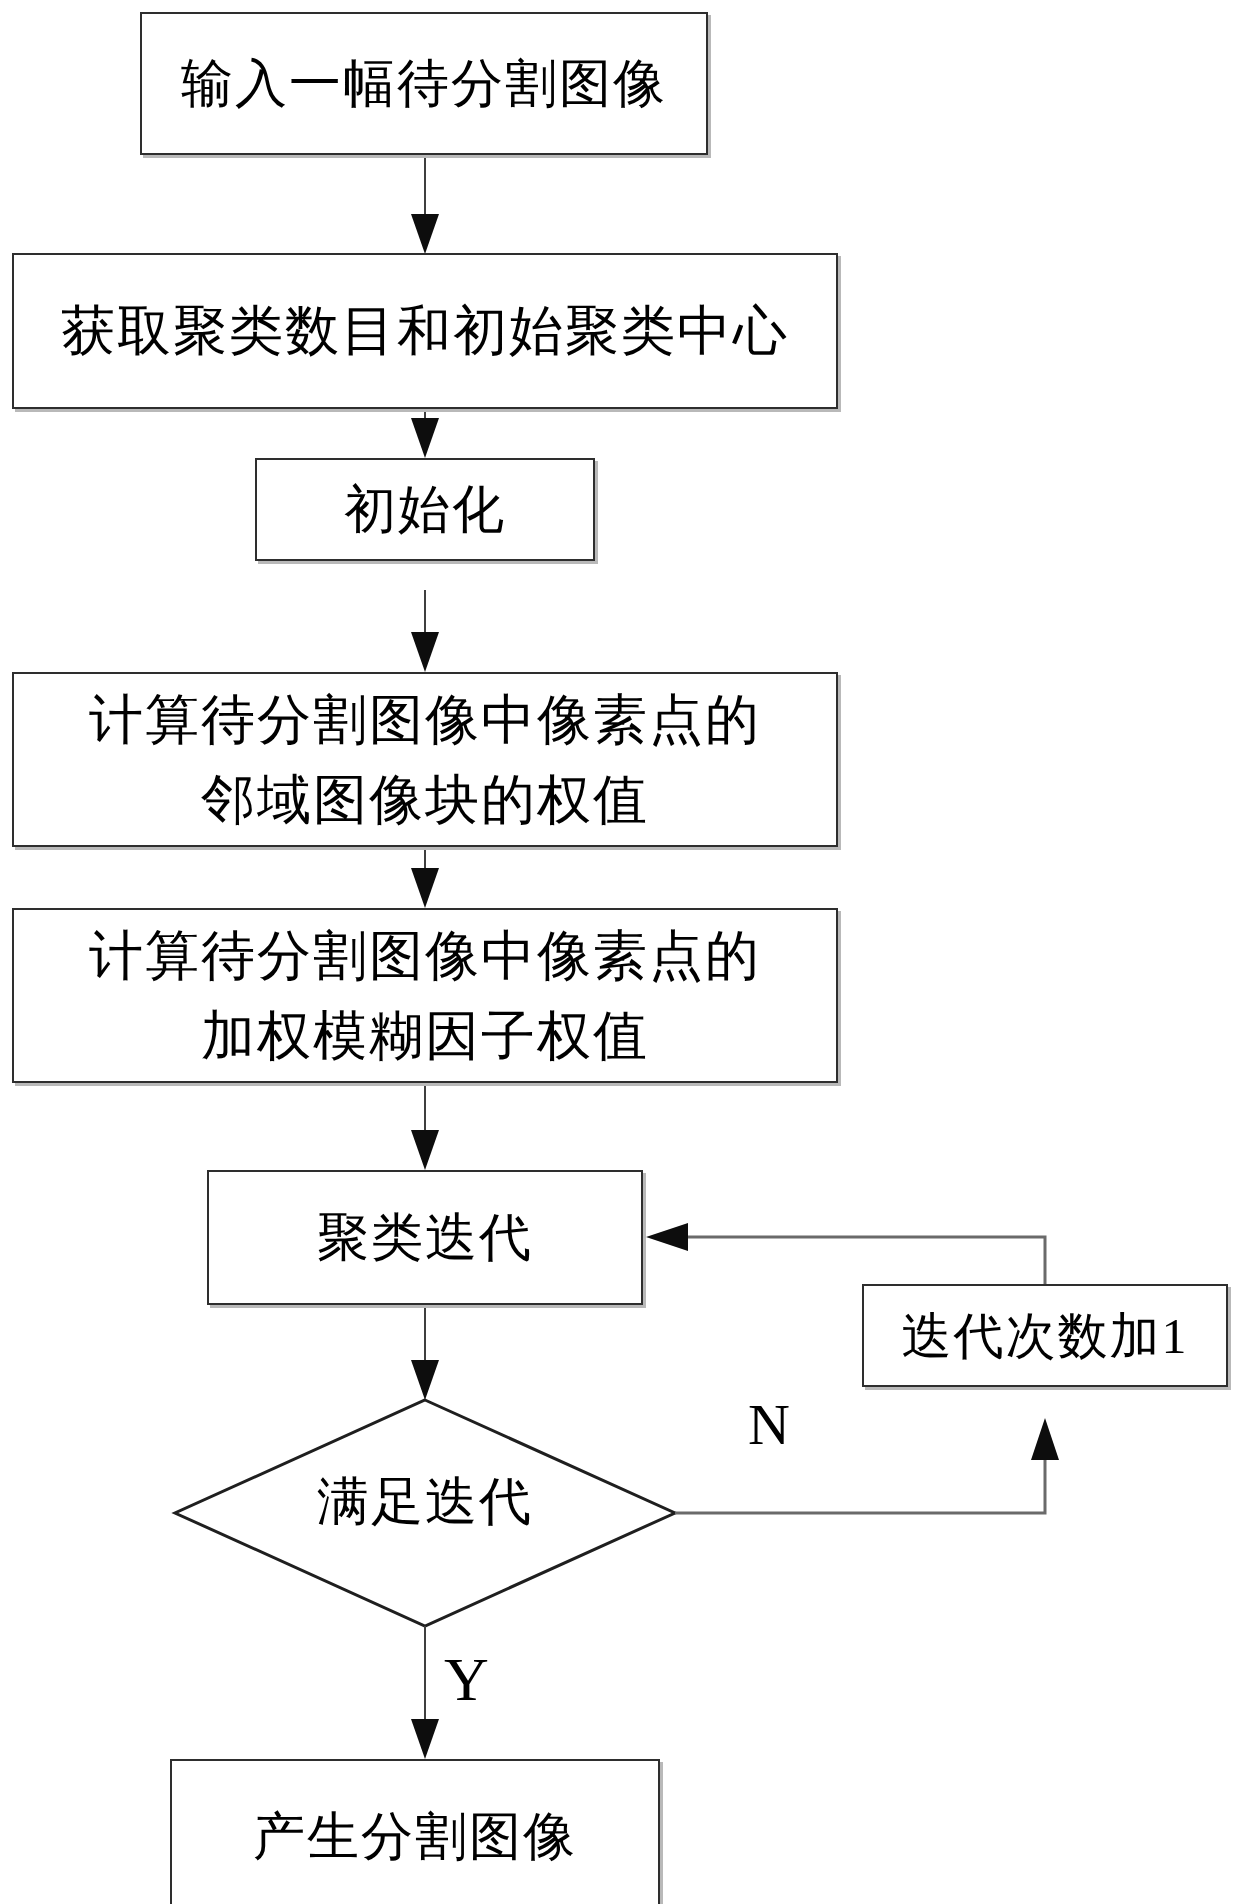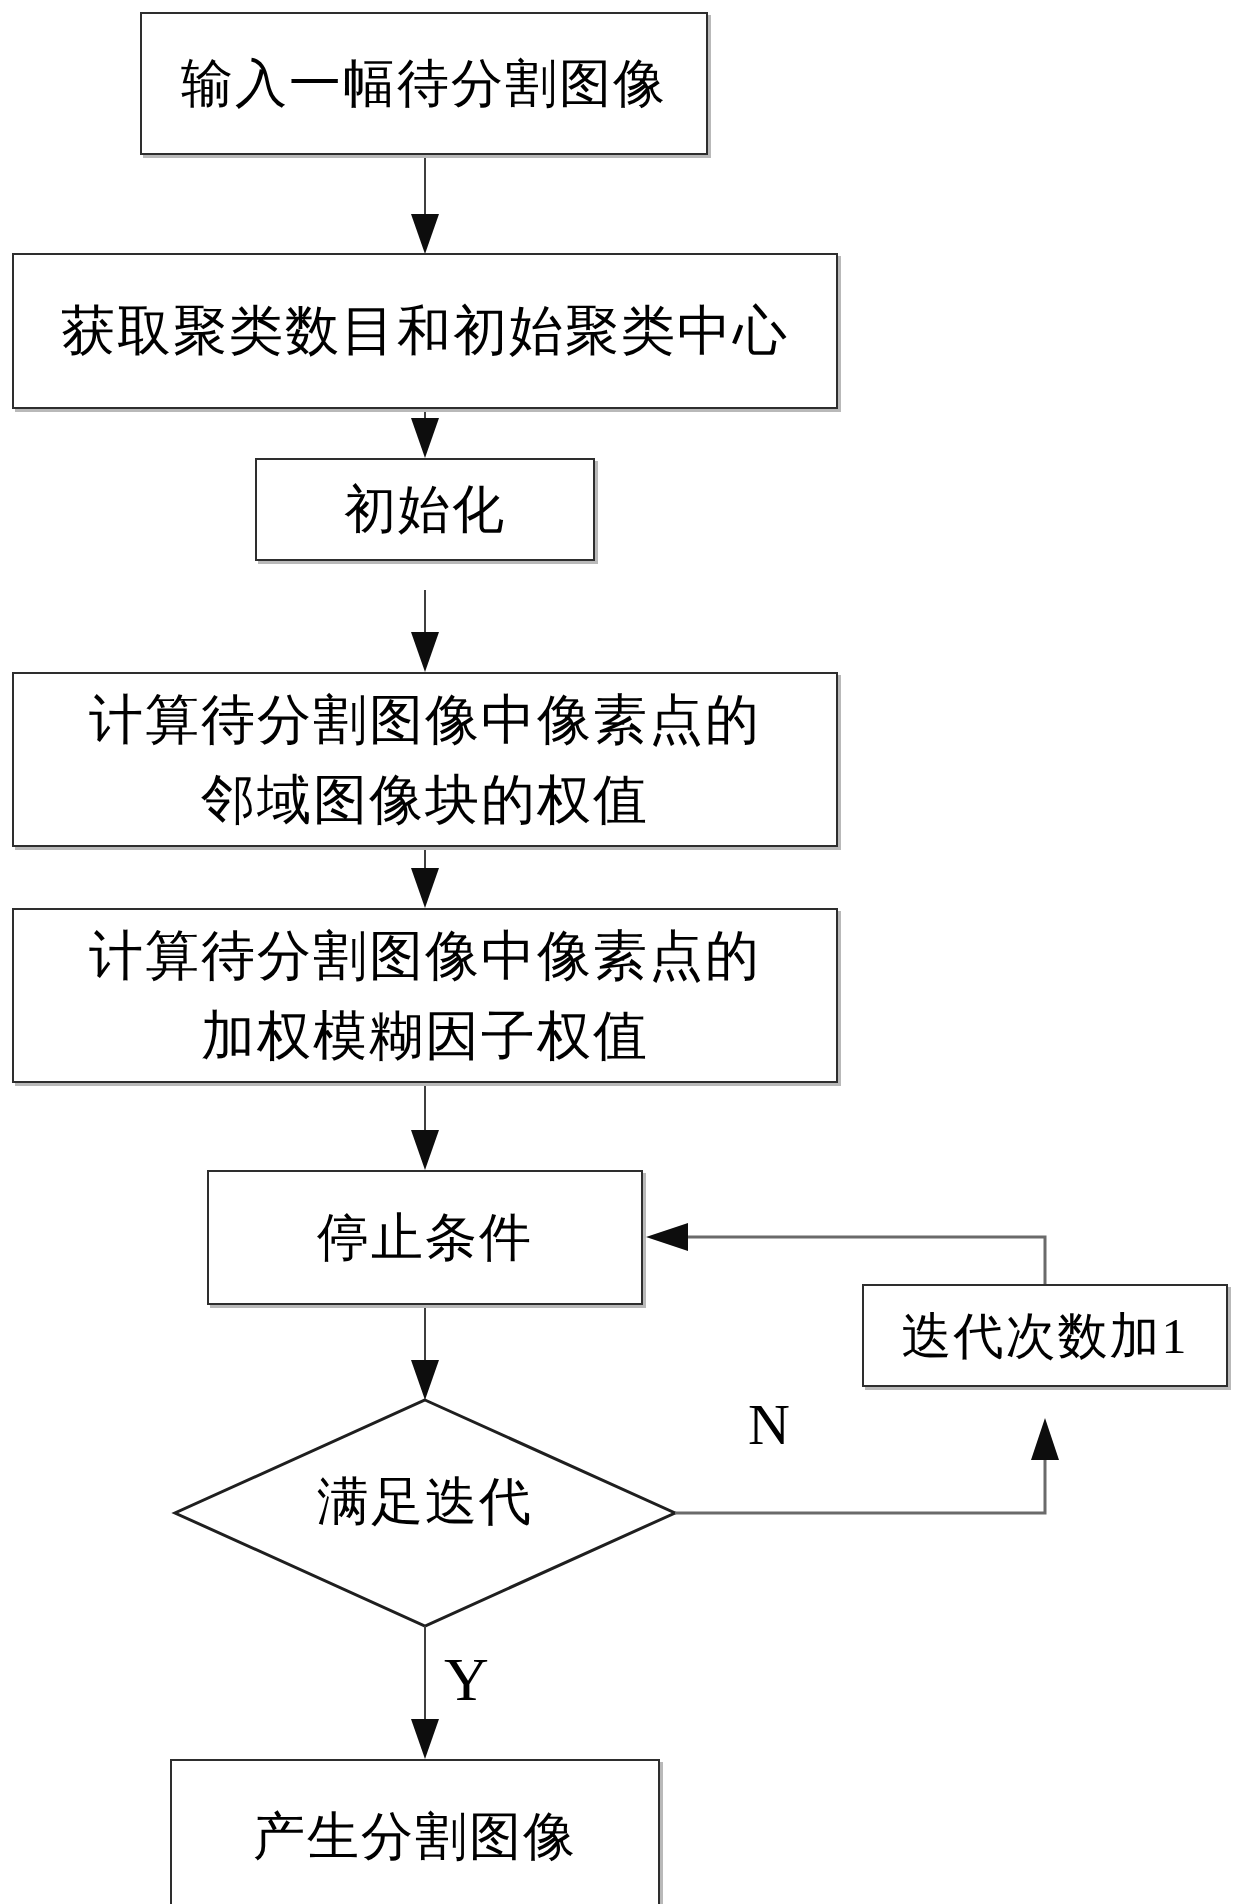--- a/index.html
+++ b/index.html
@@ -115,21 +115,21 @@
     <span class="ntext">计算待分割图像中像素点的</span>
     <span class="ntext">邻域图像块的权值</span>
   </div>
 
   <div class="node wide" style="left:12px;top:908px;width:826px;height:175px">
     <span class="ntext">计算待分割图像中像素点的</span>
     <span class="ntext">加权模糊因子权值</span>
   </div>
 
   <div class="node" style="left:207px;top:1170px;width:436px;height:135px">
-    <span class="ntext">停止条件</span>
+    <span class="ntext">聚类迭代</span>
   </div>
 
   <div class="decision-text" style="left:225px;top:1446px;width:400px;">
     <span class="ntext">满足迭代</span>
   </div>
 
   <div class="node" style="left:862px;top:1284px;width:366px;height:103px">
     <span class="ntext" style="font-size:50px">迭代次数加1</span>
   </div>
 

